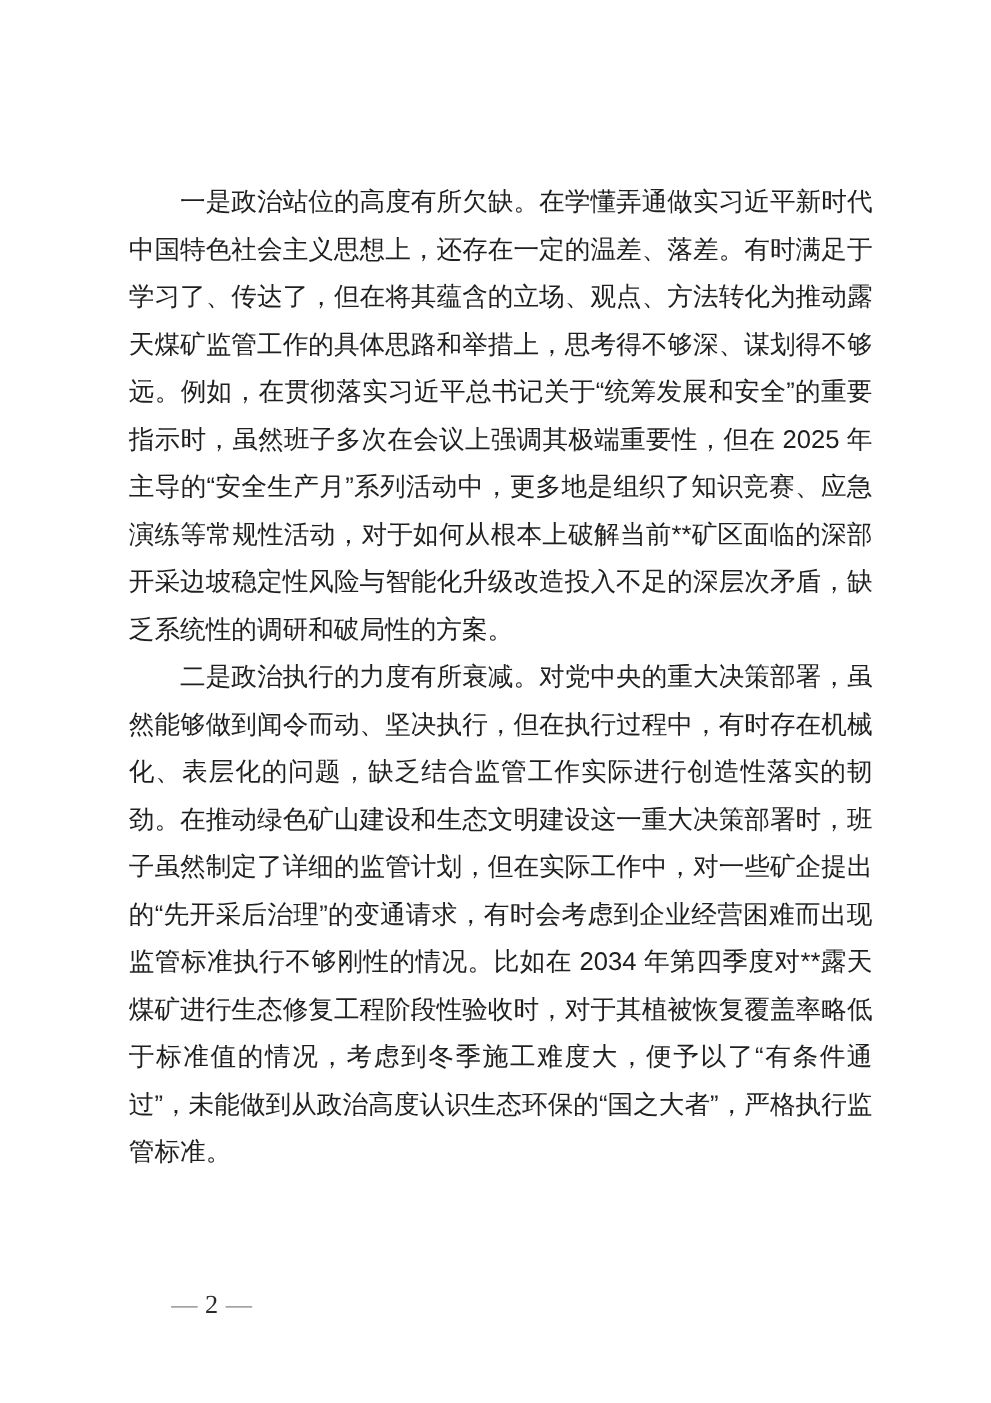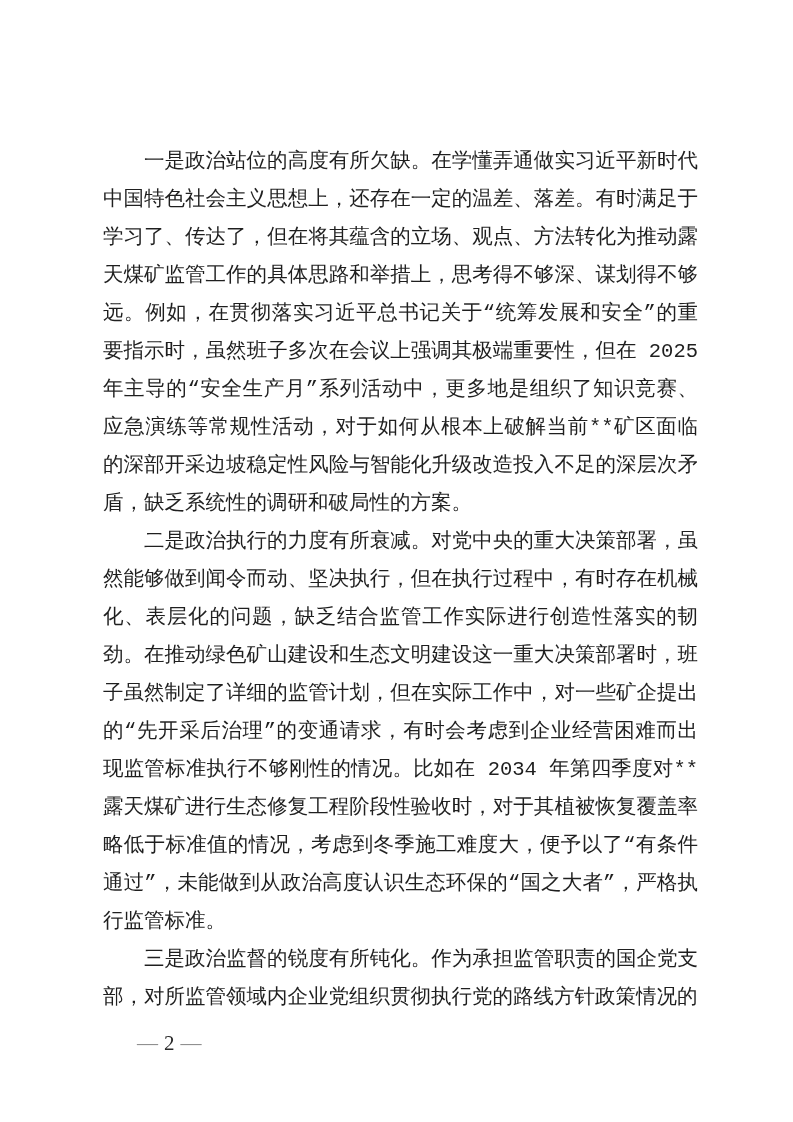--- a/index.html
+++ b/index.html
@@ -18,21 +18,21 @@
   .doc-body {
     position: absolute;
     left: 103px;
     top: 143px;
     width: 595px;
     font-size: 20.5px;
     line-height: 38px;
     color: #1f1f1f;
     text-align: justify;
     text-justify: inter-ideograph;
-    font-family: Liberation Mono, monospace;
+    font-family: Liberation Sans, sans-serif;
   }
   .doc-body p {
     margin: 0;
     padding: 0;
     text-indent: 2em;
     word-break: break-all;
   }
   .page-footer {
     position: absolute;
     left: 133px;
@@ -53,20 +53,19 @@
   }
 </style>
 </head>
 <body>
 
 <div class="page">
 
   <div class="doc-body">
     <p>一是政治站位的高度有所欠缺。在学懂弄通做实习近平新时代中国特色社会主义思想上，还存在一定的温差、落差。有时满足于学习了、传达了，但在将其蕴含的立场、观点、方法转化为推动露天煤矿监管工作的具体思路和举措上，思考得不够深、谋划得不够远。例如，在贯彻落实习近平总书记关于“统筹发展和安全”的重要指示时，虽然班子多次在会议上强调其极端重要性，但在 2025 年主导的“安全生产月”系列活动中，更多地是组织了知识竞赛、应急演练等常规性活动，对于如何从根本上破解当前**矿区面临的深部开采边坡稳定性风险与智能化升级改造投入不足的深层次矛盾，缺乏系统性的调研和破局性的方案。</p>
     <p>二是政治执行的力度有所衰减。对党中央的重大决策部署，虽然能够做到闻令而动、坚决执行，但在执行过程中，有时存在机械化、表层化的问题，缺乏结合监管工作实际进行创造性落实的韧劲。在推动绿色矿山建设和生态文明建设这一重大决策部署时，班子虽然制定了详细的监管计划，但在实际工作中，对一些矿企提出的“先开采后治理”的变通请求，有时会考虑到企业经营困难而出现监管标准执行不够刚性的情况。比如在 2034 年第四季度对**露天煤矿进行生态修复工程阶段性验收时，对于其植被恢复覆盖率略低于标准值的情况，考虑到冬季施工难度大，便予以了“有条件通过”，未能做到从政治高度认识生态环保的“国之大者”，严格执行监管标准。</p>
-    <p>三是政治监督的锐度有所钝化。作为承担监管职责的国企党支部，对所监管领域内企业党组织贯彻执行党的路线方针政策情况的</p>
   </div>
 
   <div class="page-footer">
     <span class="dash">—</span><span class="num">2</span><span class="dash">—</span>
   </div>
 
 </div>
 
 </body></html>

